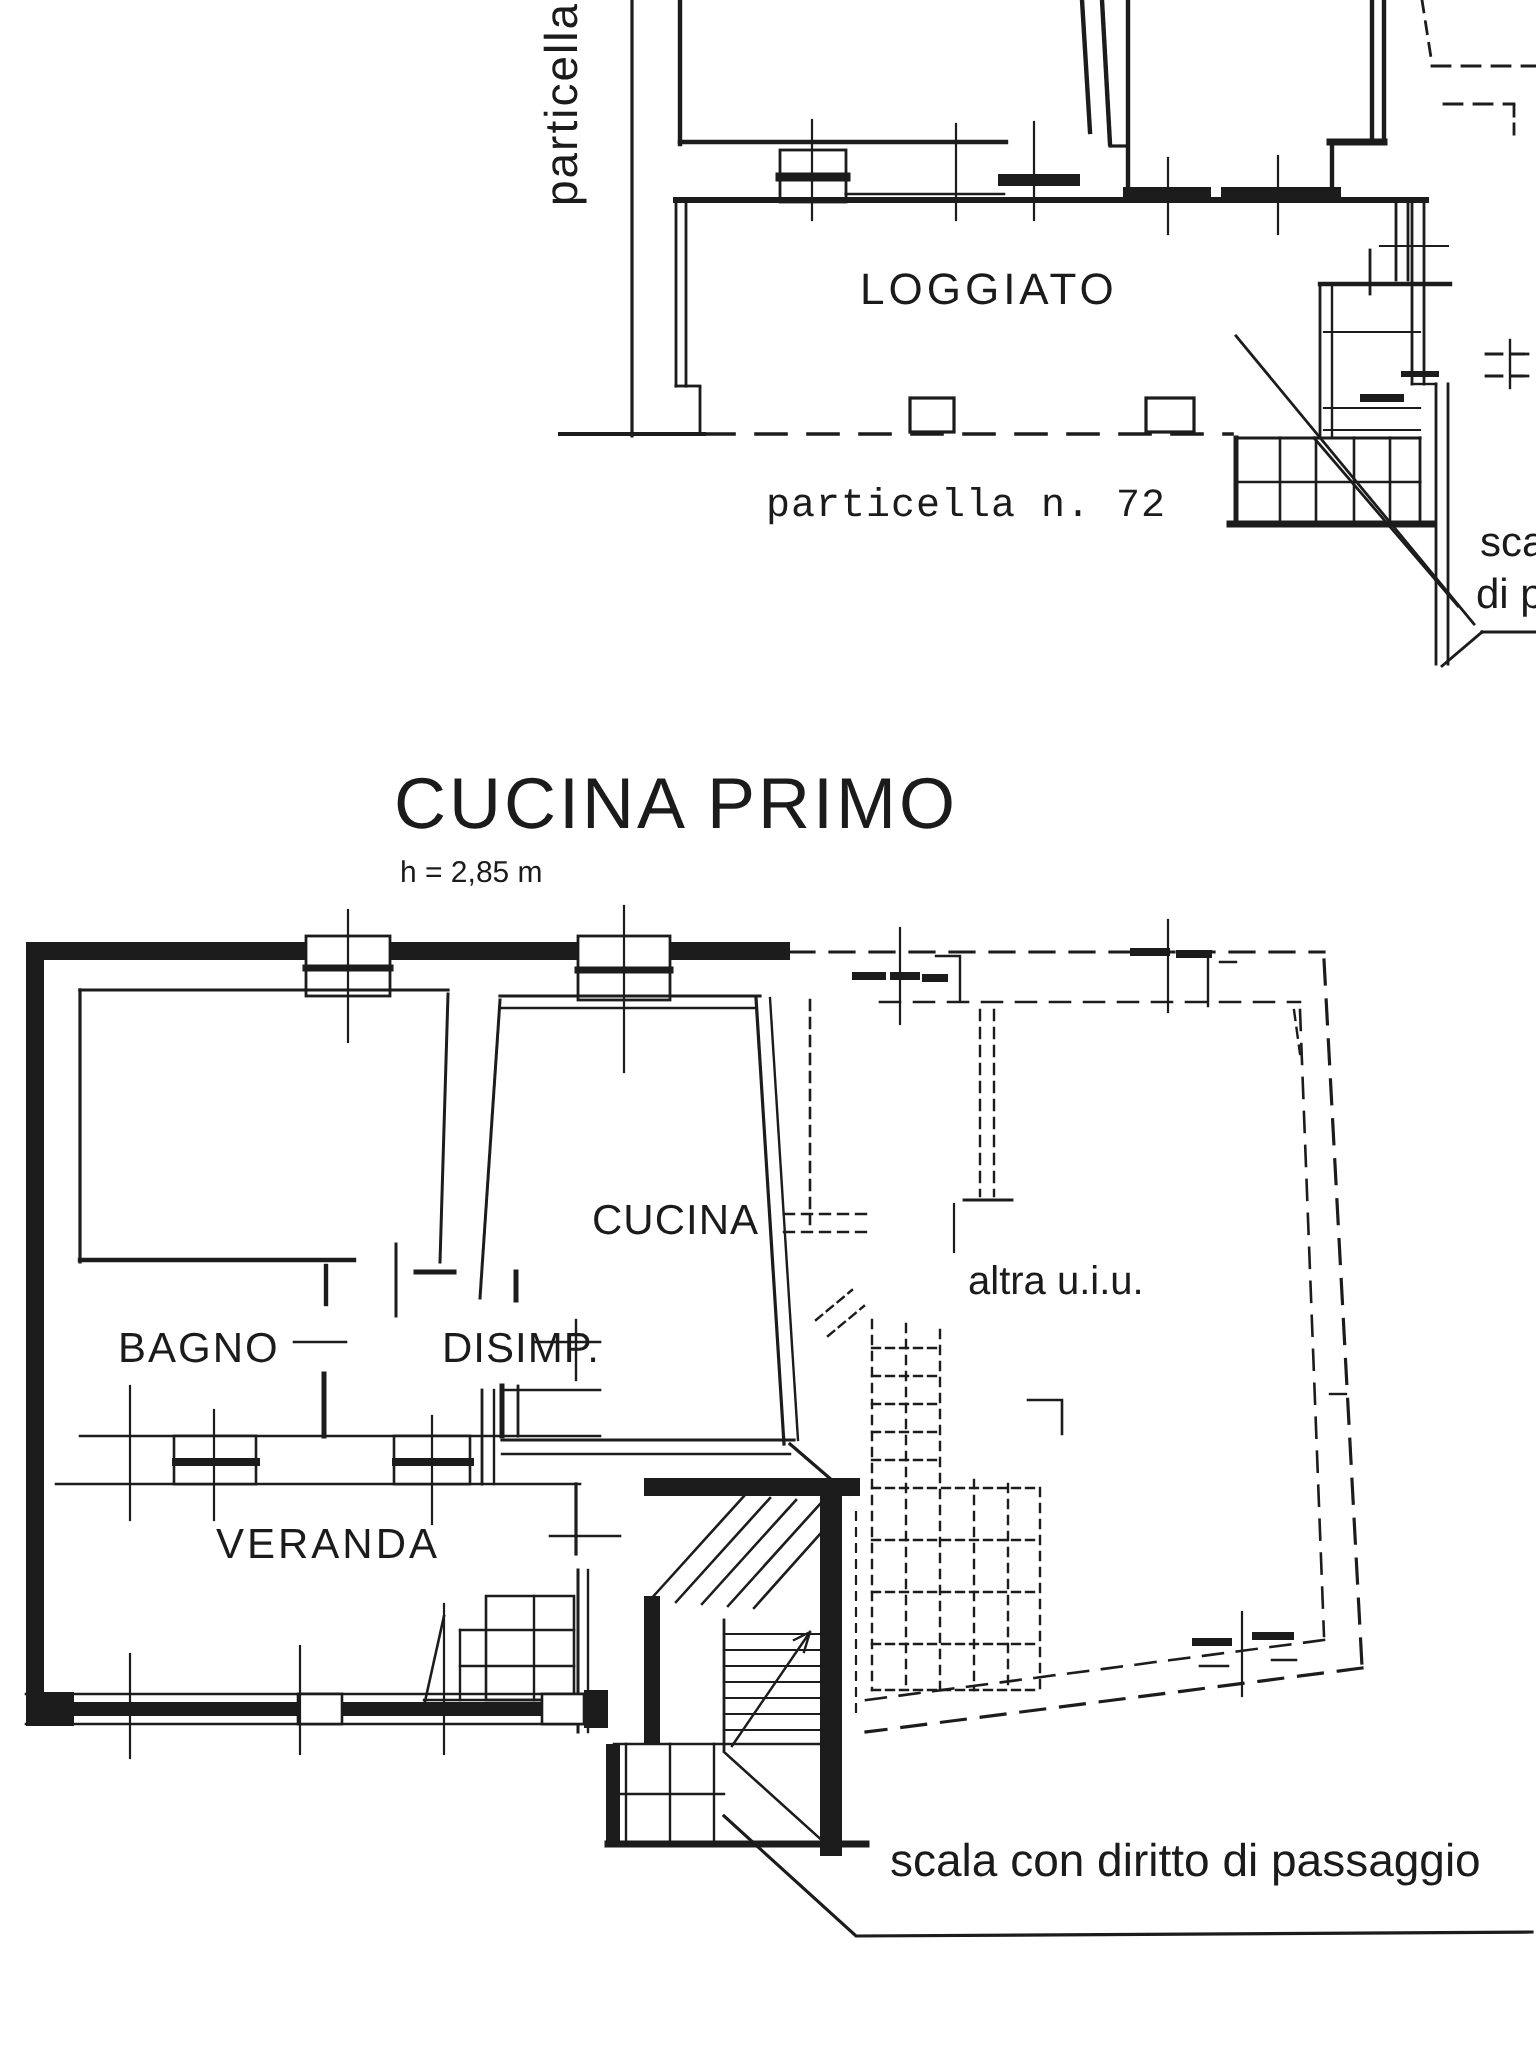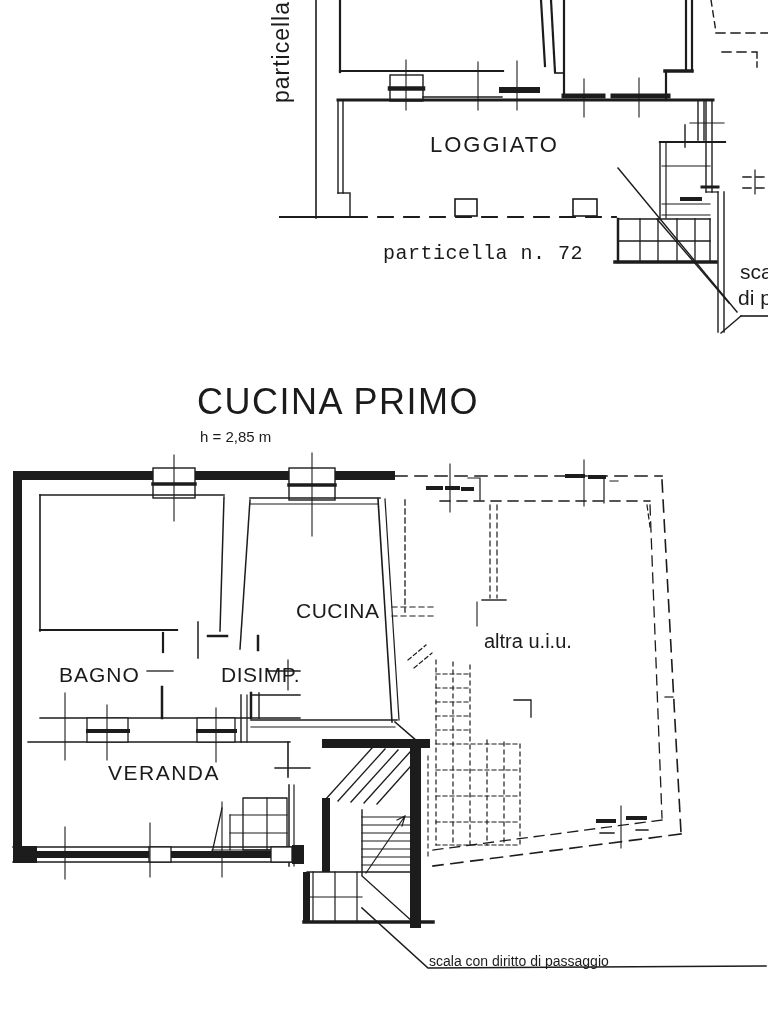--- a/index.html
+++ b/index.html
@@ -14,21 +14,21 @@
   .lbl-parcel{left:383px;top:242px;font-size:20px;letter-spacing:.5px;font-family:Liberation Mono, monospace;}
   .lbl-sca{left:740px;top:260px;font-size:21px;}
   .lbl-dip{left:738px;top:286px;font-size:21px;}
   .lbl-title{left:197px;top:381px;font-size:36px;letter-spacing:1.5px;}
   .lbl-hnote{left:200px;top:428px;font-size:15px;}
   .lbl-cucina{left:296px;top:599px;font-size:21px;letter-spacing:.5px;}
   .lbl-bagno{left:59px;top:663px;font-size:21px;letter-spacing:1px;}
   .lbl-disimp{left:174px;top:663px;font-size:21px;letter-spacing:.5px;margin-left:47px;}
   .lbl-altra{left:484px;top:630px;font-size:20px;}
   .lbl-veranda{left:108px;top:761px;font-size:21px;letter-spacing:1.5px;}
-  .lbl-scala1{left:429px;top:917px;font-size:14px;margin-top:36px;}
+  .lbl-scala1{left:445px;top:917px;font-size:23px;}
   .lbl-scala2{left:429px;top:943px;font-size:21px;}
   
   .lw{stroke:#1c1c1c;fill:none;stroke-linecap:square;}
   .f{fill:#1c1c1c;stroke:none;}
   .wf{fill:#ffffff;stroke:#1c1c1c;}
 </style>
 </head>
 <body>
 
 <div id="page">

